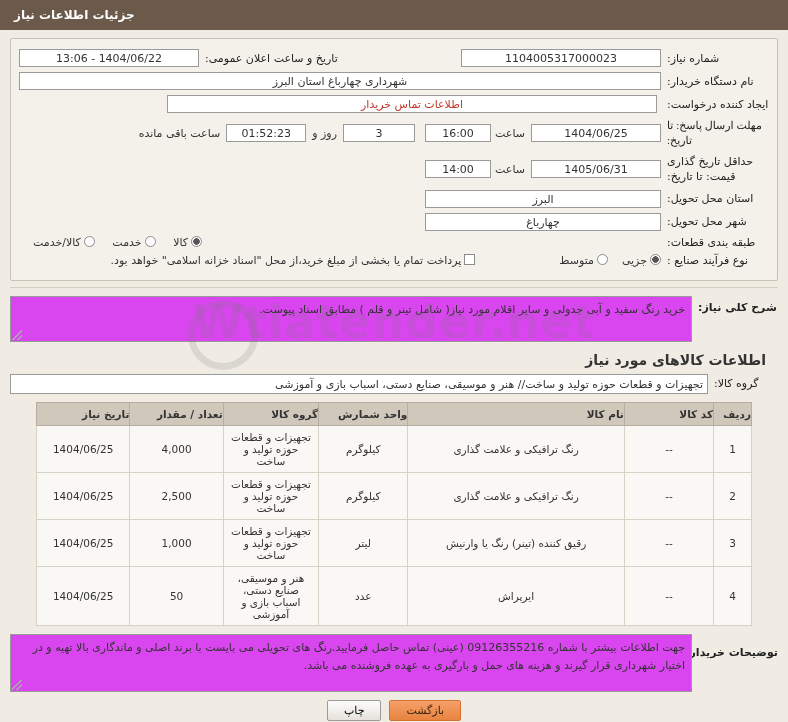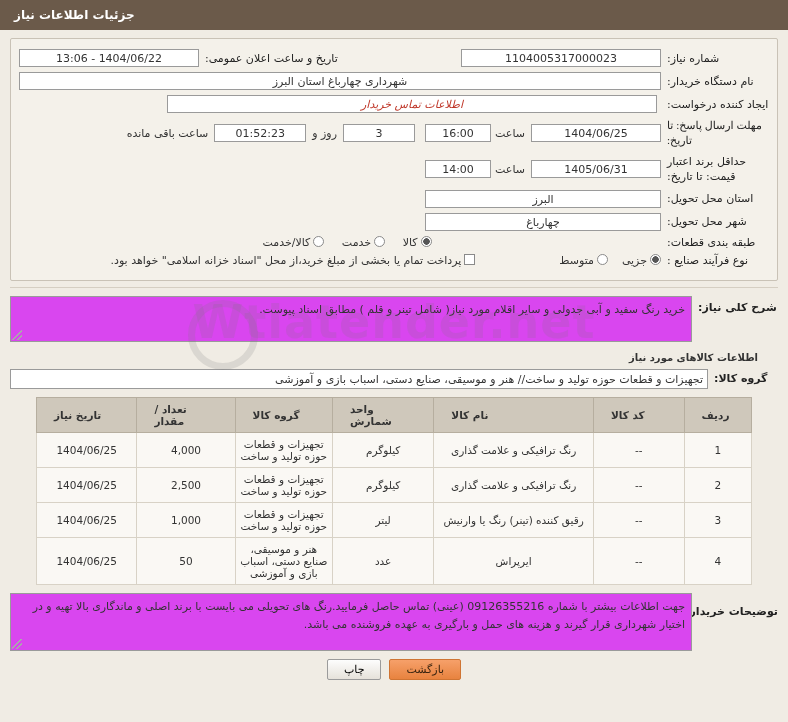--- a/index.html
+++ b/index.html
@@ -62,21 +62,20 @@
     white-space: nowrap;
   }
   .fld.right { text-align: right; }
   .mini-lbl {
     padding: 0 6px;
     white-space: nowrap;
   }
   .link {
     color: #c0392b;
     text-decoration: none;
-    font-style: italic;
   }
   
   .grid-row {
     display: grid;
     align-items: center;
     margin-bottom: 5px;
     direction: rtl;
   }
   .radio {
     display: inline-block;
@@ -103,22 +102,22 @@
     box-sizing: border-box;
   }
   .opt {
     margin-left: 14px;
     white-space: nowrap;
     font-size: 11px;
   }
   .sec-title {
     text-align: right;
     font-weight: bold;
-    font-size: 10px;
-    margin: 6px 20px 6px 0;
+    font-size: 14px;
+    margin: 6px 12px 6px 0;
   }
   .hr {
     border-top: 1px solid #d5cec2;
     margin: 4px 0 8px 0;
   }
   .textarea {
     border: 1px solid #9a9a9a;
     background: #d946ef;
     min-height: 36px;
     padding: 4px 6px;
@@ -139,24 +138,24 @@
   table.items {
     border-collapse: collapse;
     width: 716px;
     margin: 8px auto 4px auto;
     background: #fff;
     font-size: 10.5px;
   }
   table.items th {
     background: #cfc8bb;
     border: 1px solid #b6ae9f;
-    padding: 5px 17px;
+    padding: 5px 0;
     font-weight: bold;
     color: #333;
-    text-align: left;
+    text-align: right;
   }
   table.items td {
     border: 1px solid #d8d2c6;
     padding: 5px 4px;
     text-align: center;
     color: #333;
     background: #faf8f4;
   }
   .btnbar {
     display: flex;
@@ -236,48 +235,48 @@
       </div>
 
       <div class="grid-row" style="grid-template-columns: 108px 130px 40px 66px 1fr;">
         <div class="lbl" style="white-space:normal;line-height:1.4;font-family:Liberation Serif, serif;">مهلت ارسال پاسخ: تا تاریخ:</div>
         <div class="fld">1404/06/25</div>
         <div class="mini-lbl" style="text-align:center;">ساعت</div>
         <div class="fld">16:00</div>
         <div style="display:flex;align-items:center;justify-content:flex-start;gap:0;">
           <div class="fld" style="width:72px;margin-right:10px;">3</div>
           <div class="mini-lbl">روز و</div>
-          <div class="fld" style="width:92px;">01:52:23</div>
+          <div class="fld" style="width:80px;">01:52:23</div>
           <div class="mini-lbl">ساعت باقی مانده</div>
         </div>
       </div>
 
       <div class="grid-row" style="grid-template-columns: 108px 130px 40px 66px 1fr;">
-        <div class="lbl" style="white-space:normal;line-height:1.4;">حداقل برند اعتبار قیمت: تا تاریخ:</div>
+        <div class="lbl" style="white-space:normal;line-height:1.4;">حداقل تاریخ گذاری قیمت: تا تاریخ:</div>
         <div class="fld">1405/06/31</div>
         <div class="mini-lbl" style="text-align:center;">ساعت</div>
         <div class="fld">14:00</div>
         <div></div>
       </div>
 
       <div class="grid-row" style="grid-template-columns: 108px 236px 1fr;">
         <div class="lbl">استان محل تحویل:</div>
         <div class="fld">البرز</div>
         <div></div>
       </div>
 
       <div class="grid-row" style="grid-template-columns: 108px 236px 1fr;">
         <div class="lbl">شهر محل تحویل:</div>
         <div class="fld">چهارباغ</div>
         <div></div>
       </div>
 
       <div class="grid-row" style="grid-template-columns: 108px 1fr;">
         <div class="lbl">طبقه بندی قطعات:</div>
-        <div style="text-align:center;">
+        <div style="text-align:left;">
           <span class="opt"><span class="radio sel"></span><span>کالا</span></span>
           <span class="opt"><span class="radio"></span><span>خدمت</span></span>
           <span class="opt"><span class="radio"></span><span>کالا/خدمت</span></span>
         </div>
       </div>
 
       <div class="grid-row" style="grid-template-columns: 108px 1fr;">
         <div class="lbl">نوع فرآیند صنایع :</div>
         <div style="text-align:right;display:flex;flex-direction:row;align-items:center;">
           <span class="opt"><span class="radio sel"></span><span>جزیی</span></span>
@@ -289,21 +288,21 @@
     </div>
 
     <div class="hr"></div>
     <div style="display:grid;grid-template-columns:86px 1fr;align-items:flex-start;margin-bottom:10px;">
       <div class="lbl" style="font-weight:bold;padding-top:5px;">شرح کلی نیاز:</div>
       <div class="textarea">خرید رنگ سفید و آبی جدولی و سایر اقلام مورد نیاز( شامل تینر و قلم ) مطابق اسناد پیوست.</div>
     </div>
 
     <div class="sec-title">اطلاعات کالاهای مورد نیاز</div>
     <div style="display:grid;grid-template-columns:70px 1fr;align-items:center;margin-bottom:4px;">
-      <div class="lbl" style="font-weight:bold;">گروه کالا:</div>
+      <div class="lbl" style="font-weight:normal;">گروه کالا:</div>
       <div class="fld right" style="height:20px;line-height:20px;">تجهیزات و قطعات حوزه تولید و ساخت// هنر و موسیقی، صنایع دستی، اسباب بازی و آموزشی</div>
     </div>
 
     <table class="items">
       <thead>
         <tr>
           <th style="width:36px;">ردیف</th>
           <th style="width:86px;">کد کالا</th>
           <th style="width:210px;">نام کالا</th>
           <th style="width:86px;">واحد شمارش</th>

